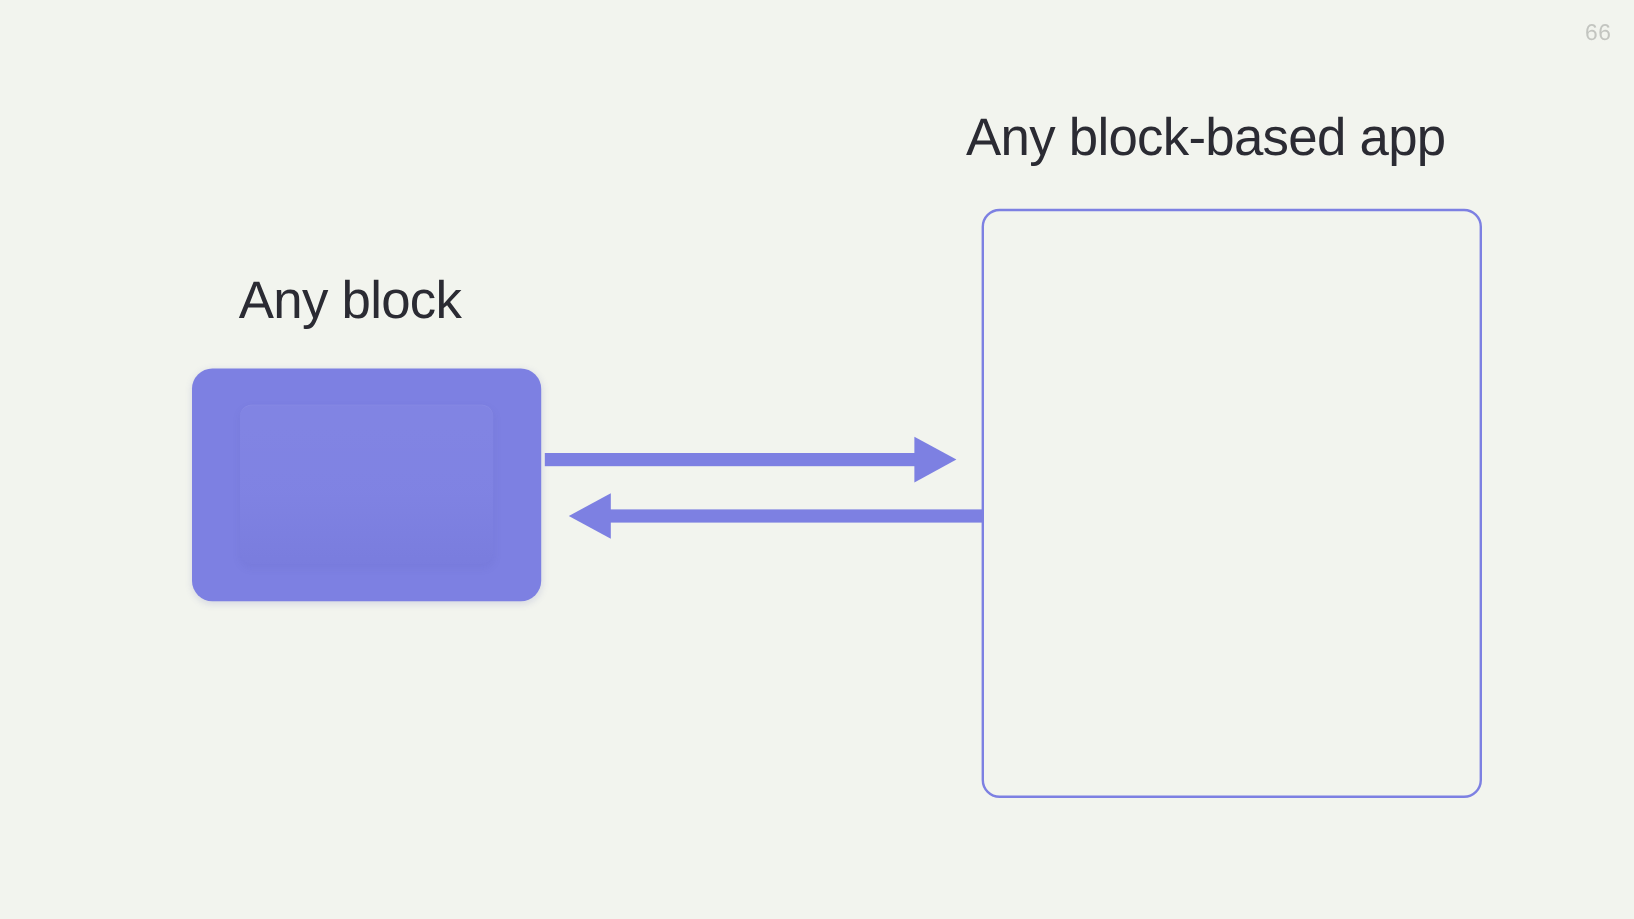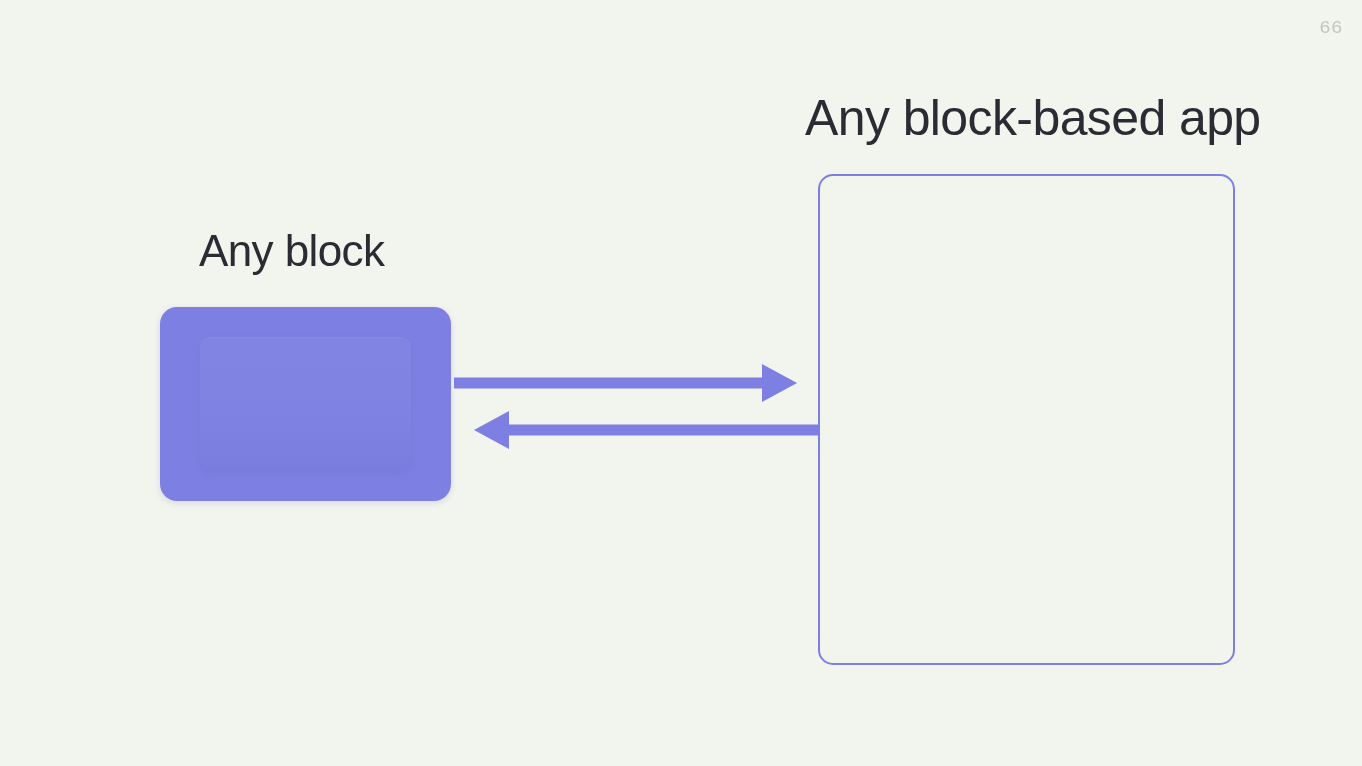--- a/index.html
+++ b/index.html
@@ -24,21 +24,21 @@
 
   
   .page-number {
     position: absolute;
     top: 17px;
     right: 19px;
     font-size: 19px;
     font-weight: 400;
     letter-spacing: 0.5px;
     color: #c3c5c0;
-    font-family: Liberation Mono, monospace;
+    font-family: Liberation Sans, sans-serif;
     user-select: none;
   }
 
   
   .label {
     position: absolute;
     color: #2b2b33;
     font-family: "Liberation Sans", sans-serif;
     font-weight: 400;
     white-space: nowrap;
@@ -46,21 +46,21 @@
   }
   .label-any-block {
     left: 199px;
     top: 229px;
     font-size: 44px;
     line-height: 1;
   }
   .label-any-block-app {
     left: 805px;
     top: 93px;
-    font-size: 50px;
+    font-size: 44px;
     line-height: 1;
   }
 
   
   .block-shape {
     position: absolute;
     left: 160px;
     top: 307px;
     width: 291px;
     height: 194px;

